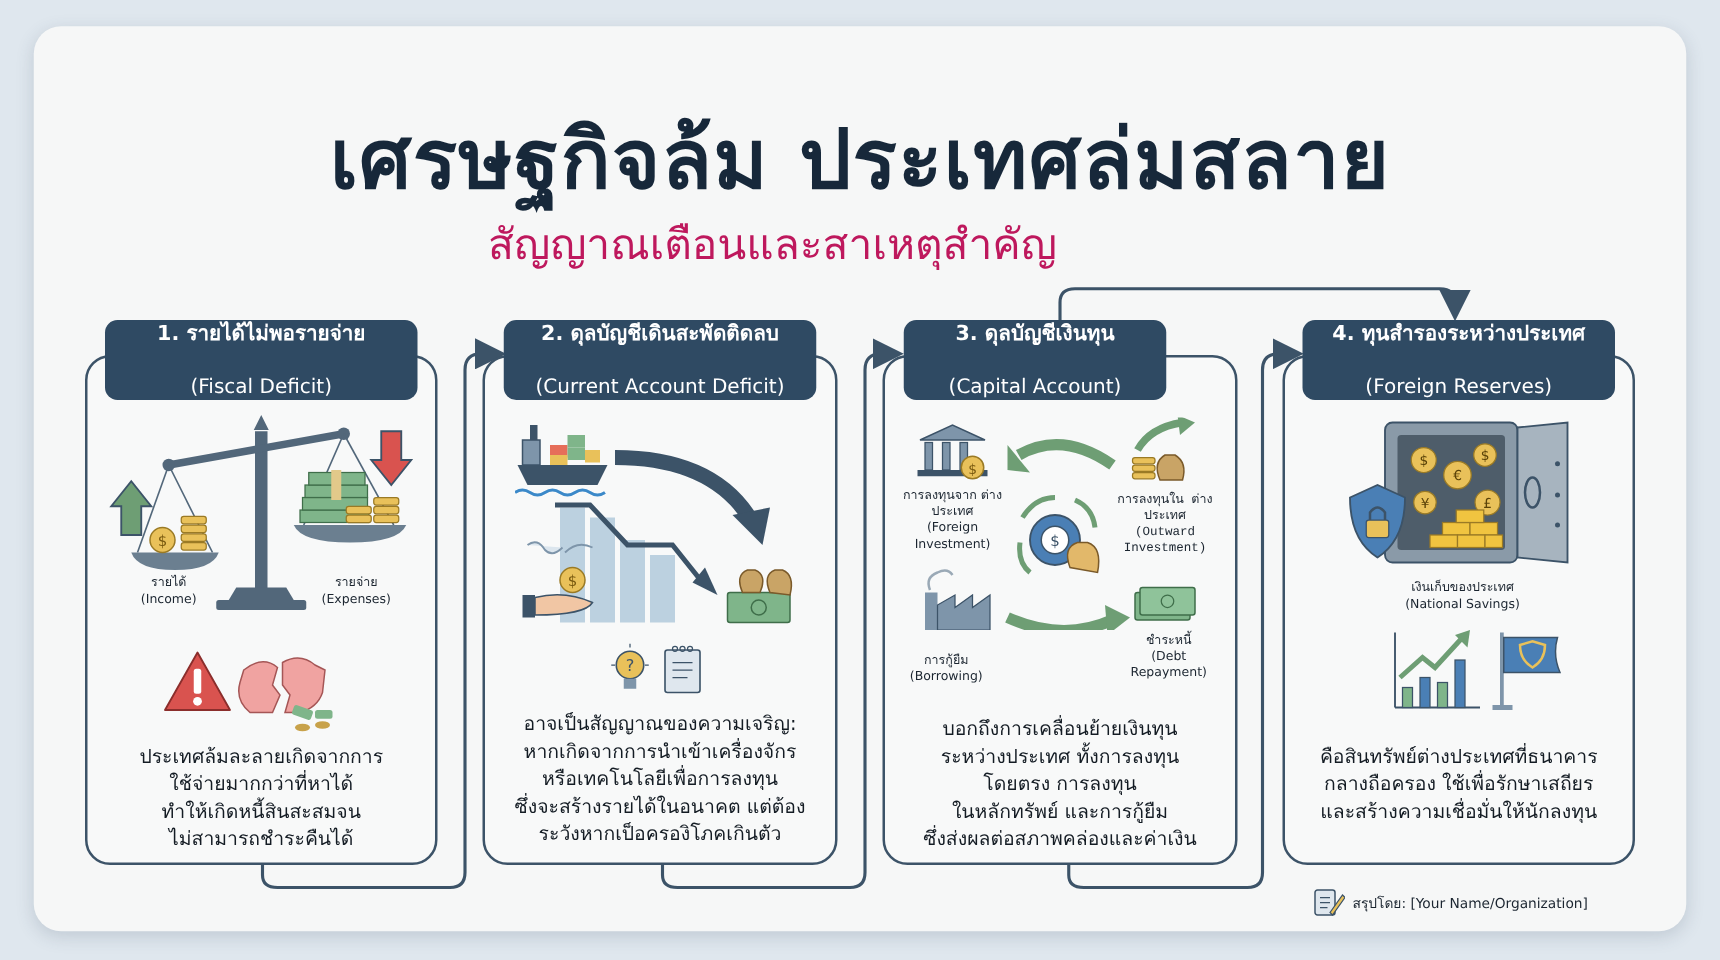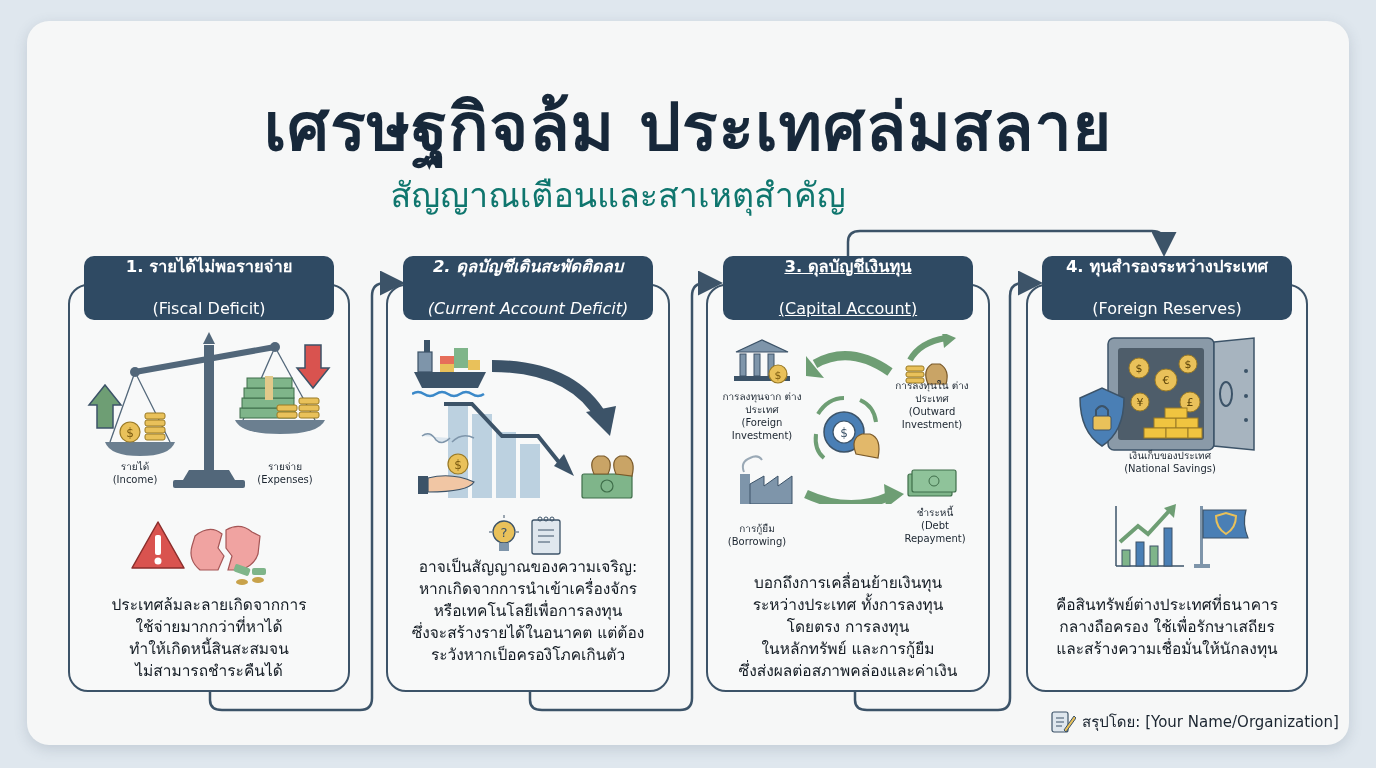--- a/index.html
+++ b/index.html
@@ -14,42 +14,42 @@
     position: absolute; left: 27px; top: 21px; width: 1322px; height: 724px;
     background: #f6f7f7; border-radius: 22px;
     box-shadow: 0 4px 14px rgba(60,80,100,0.18);
   }
   .title {
     position: absolute; left: 0; top: 74px; width: 1376px; text-align: center;
     font-size: 66px; font-weight: bold; color: #17283a; letter-spacing: 1px;
   }
   .subtitle {
     position: absolute; left: 0; top: 168px; width: 1236px; text-align: center;
-    font-size: 34px; color: #0f766e;
+    font-size: 34px; color: #be185d;
   }
   svg.connectors { position: absolute; left: 0; top: 0; width: 1376px; height: 768px; pointer-events: none; }
   .card {
     position: absolute; top: 284px; height: 408px;
     border: 2.5px solid #3c5368; border-radius: 20px; background: #f8f9f9;
   }
   .card-head {
     position: absolute; top: 256px; height: 64px;
     background: #2f4a63; border-radius: 10px; color: #fff;
     text-align: center; display: flex; flex-direction: column; justify-content: space-between;
     font-size: 16.5px; font-weight: bold; line-height: 1.3;
   }
   .card-head .en { font-weight: normal; font-size: 16px; }
   .illus { position: absolute; }
   .desc {
     position: absolute; text-align: center; font-size: 15.5px; line-height: 1.42;
     color: #141c24;
   }
   .lbl { position: absolute; text-align: center; font-size: 10px; line-height: 1.3; color: #1b2530; }
   .footer {
-    position: absolute; left: 1050px; top: 710px; font-size: 15px; color: #1b2530;
+    position: absolute; left: 1050px; top: 710px; font-size: 11px; color: #1b2530;
     display: flex; align-items: center; gap: 6px;
   }
 </style>
 </head>
 <body>
 
 <div class="sheet"></div>
 
 <div class="title">เศรษฐกิจล้ม ประเทศล่มสลาย</div>
 <div class="subtitle">สัญญาณเตือนและสาเหตุสำคัญ</div>
@@ -143,21 +143,21 @@
   <ellipse cx="128" cy="62" rx="6" ry="3" fill="#c8a24a"></ellipse>
 </svg>
 <div class="desc" style="left:72px; top:594px; width:274px;">
   <div>ประเทศล้มละลายเกิดจากการ</div>
     <div>ใช้จ่ายมากกว่าที่หาได้</div>
   <div>ทำให้เกิดหนี้สินสะสมจน</div>
     <div>ไม่สามารถชำระคืนได้</div>
 </div>
 
 <div class="card" style="left:386px; width:284px;"></div>
-<div class="card-head" style="left:403px; width:250px;font-style:italic;">
+<div class="card-head" style="left:403px; width:250px;">
   <div>2. ดุลบัญชีเดินสะพัดติดลบ</div>
   <div class="en">(Current Account Deficit)</div>
 </div>
 <svg class="illus" style="left:412px; top:336px;" width="235" height="170" viewBox="0 0 235 170">
 
   <rect x="12" y="4" width="6" height="14" fill="#3c5368"></rect>
   <rect x="6" y="16" width="14" height="20" fill="#7e95aa" stroke="#3c5368" stroke-width="1.2"></rect>
   <rect x="28" y="20" width="14" height="10" fill="#e66e5a"></rect>
     <rect x="42" y="12" width="14" height="10" fill="#7fb58a"></rect>
   <rect x="42" y="22" width="14" height="10" fill="#7fb58a"></rect>
@@ -198,30 +198,30 @@
     <line x1="28" y1="18" x2="31" y2="18" stroke="#3c5368"></line>
   <line x1="16" y1="1" x2="16" y2="4" stroke="#3c5368"></line>
   <rect x="44" y="6" width="28" height="34" rx="2" fill="#dfe7ee" stroke="#3c5368" stroke-width="1.3"></rect>
   <line x1="50" y1="16" x2="66" y2="16" stroke="#3c5368"></line>
     <line x1="50" y1="22" x2="66" y2="22" stroke="#3c5368"></line>
   <line x1="50" y1="28" x2="62" y2="28" stroke="#3c5368"></line>
   <circle cx="52" cy="5" r="2" fill="none" stroke="#3c5368"></circle>
     <circle cx="58" cy="5" r="2" fill="none" stroke="#3c5368"></circle>
     <circle cx="64" cy="5" r="2" fill="none" stroke="#3c5368"></circle>
 </svg>
-<div class="desc" style="left:390px; top:556px; width:276px;">
+<div class="desc" style="left:390px; top:568px; width:276px;">
   <div>อาจเป็นสัญญาณของความเจริญ:</div>
     <div>หากเกิดจากการนำเข้าเครื่องจักร</div>
   <div>หรือเทคโนโลยีเพื่อการลงทุน</div>
     <div>ซึ่งจะสร้างรายได้ในอนาคต แต่ต้อง</div>
   <div>ระวังหากเป็อครองิโภคเกินตัว</div>
 </div>
 
 <div class="card" style="left:706px; width:284px;"></div>
-<div class="card-head" style="left:723px; width:250px;text-decoration:underline;">
+<div class="card-head" style="left:723px; width:210px;">
   <div>3. ดุลบัญชีเงินทุน</div>
   <div class="en">(Capital Account)</div>
 </div>
 <svg class="illus" style="left:720px; top:334px;" width="260" height="170" viewBox="0 0 260 170">
 
   <path d="M16,18 L42,6 L68,18 Z" fill="#7e95aa" stroke="#3c5368" stroke-width="1.2"></path>
   <g fill="#7e95aa" stroke="#3c5368" stroke-width="1">
       <rect x="20" y="20" width="6" height="22"></rect>
       <rect x="34" y="20" width="6" height="22"></rect>
       <rect x="48" y="20" width="6" height="22"></rect>
@@ -258,21 +258,21 @@
   <path d="M164,150 L184,160 L166,174 Z" fill="#6e9e74"></path>
 
   <rect x="188" y="140" width="44" height="22" rx="2" fill="#7fb58a" stroke="#3f6e4a" stroke-width="1.2"></rect>
   <rect x="192" y="136" width="44" height="22" rx="2" fill="#8fc39a" stroke="#3f6e4a" stroke-width="1.2"></rect>
   <circle cx="214" cy="147" r="5" fill="none" stroke="#3f6e4a"></circle>
 </svg>
 <div class="lbl" style="left:712px; top:390px; width:100px;">
   <div>การลงทุนจาก ต่างประเทศ</div>
     <div>(Foreign Investment)</div>
 </div>
-<div class="lbl" style="left:880px; top:379px; width:104px;">
+<div class="lbl" style="left:880px; top:394px; width:104px;font-family:Liberation Mono, monospace;">
   <div>การลงทุนใน ต่างประเทศ</div>
     <div>(Outward Investment)</div>
 </div>
 <div class="lbl" style="left:712px; top:522px; width:90px;">
   <div>การกู้ยืม</div>
     <div>(Borrowing)</div>
 </div>
 <div class="lbl" style="left:890px; top:506px; width:90px;">
   <div>ชำระหนี้</div>
     <div>(Debt Repayment)</div>
@@ -317,21 +317,21 @@
       <rect x="100" y="82" width="22" height="10"></rect>
       <rect x="89" y="72" width="22" height="10"></rect>
       <rect x="68" y="92" width="22" height="10"></rect>
       <rect x="90" y="92" width="22" height="10"></rect>
       <rect x="112" y="92" width="14" height="10"></rect>
   </g>
   <path d="M4,62 L26,52 L48,62 Q48,96 26,110 Q4,96 4,62 Z" fill="#4a7fb5" stroke="#3c5368" stroke-width="1.5"></path>
   <rect x="17" y="80" width="18" height="14" rx="2" fill="#e9c15a" stroke="#3c5368"></rect>
   <path d="M20,80 L20,74 Q26,66 32,74 L32,80" fill="none" stroke="#3c5368" stroke-width="2"></path>
 </svg>
-<div class="lbl" style="left:1090px; top:449px; width:160px;">
+<div class="lbl" style="left:1090px; top:464px; width:160px;">
   <div>เงินเก็บของประเทศ</div>
     <div>(National Savings)</div>
 </div>
 <svg class="illus" style="left:1112px; top:502px;" width="144" height="70" viewBox="0 0 144 70">
   <line x1="4" y1="4" x2="4" y2="64" stroke="#3c5368" stroke-width="1.5"></line>
   <line x1="4" y1="64" x2="72" y2="64" stroke="#3c5368" stroke-width="1.5"></line>
   <g stroke="#3c5368" stroke-width="1">
       <rect x="10" y="48" width="8" height="16" fill="#7fb58a"></rect>
       <rect x="24" y="40" width="8" height="24" fill="#4a7fb5"></rect>
       <rect x="38" y="44" width="8" height="20" fill="#7fb58a"></rect>

